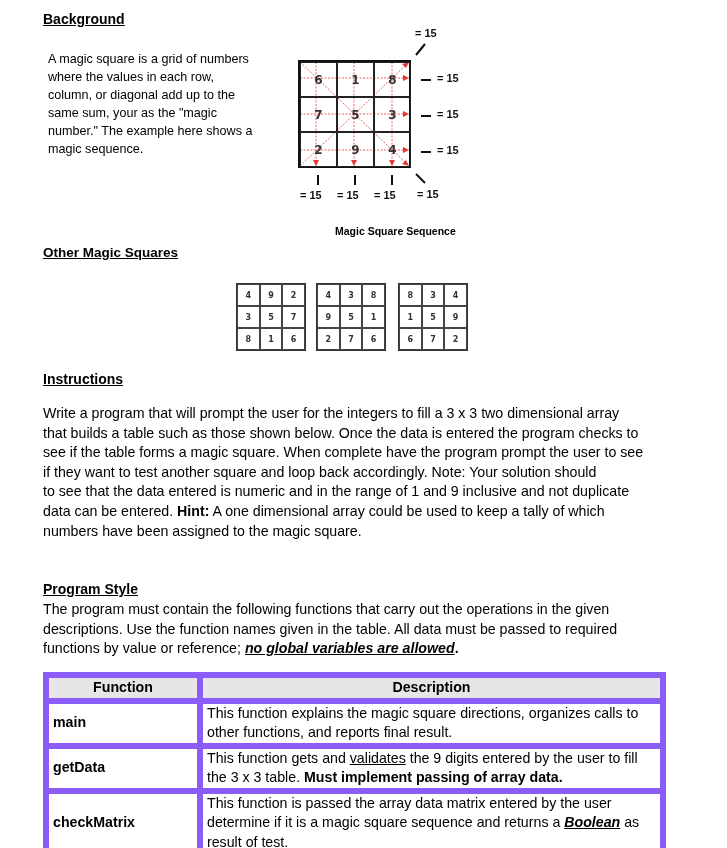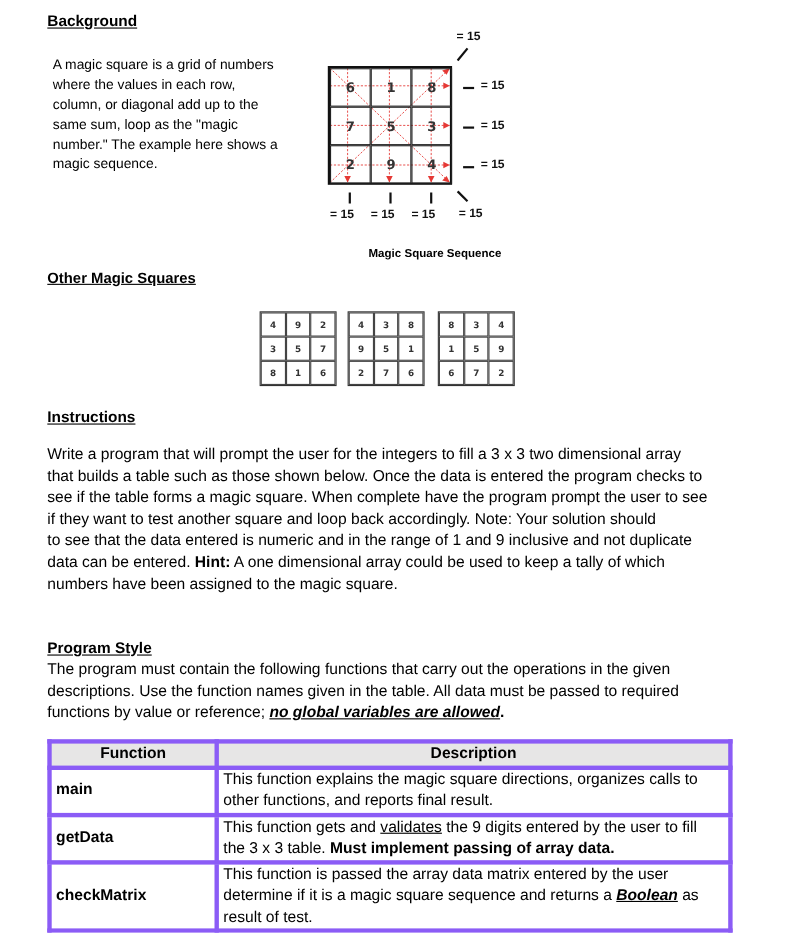--- a/index.html
+++ b/index.html
@@ -18,36 +18,36 @@
   .eq { position:absolute; font-weight:bold; font-size:11px; font-family:Liberation Sans, sans-serif; color:#111; white-space:nowrap; }
   .dash { position:absolute; height:2px; width:10px; background:#111; }
   .vbar { position:absolute; width:2px; height:10px; background:#111; }
   
   .sq { position:absolute; top:283px; width:70px; height:68px; border:1.5px solid #333; box-sizing:border-box;
         display:grid; grid-template-columns:repeat(3,1fr); grid-template-rows:repeat(3,1fr); }
   .sq-cell { border:1px solid #444; display:flex; align-items:center; justify-content:center;
              font-size:8px; font-weight:bold; color:#333; font-family:"DejaVu Sans", sans-serif; }
   
   table.ft { position:absolute; left:43px; top:672px; width:623px; border-collapse:collapse; font-size:14.2px; }
-  table.ft td, table.ft th { border:4px solid #8b5cf6; padding:0 4px; vertical-align:middle; line-height:19.5px;margin-left:44px; }
+  table.ft td, table.ft th { border:6px solid #8b5cf6; padding:0 4px; vertical-align:middle; line-height:19.5px;margin-left:44px; }
   table.ft th { background:#e7e6e6; font-weight:bold; text-align:center; height:18px; }
   table.ft td.fn { font-weight:bold; width:140px; }
   .u { text-decoration:underline; }
   .b { font-weight:bold; }
   .bu { font-weight:bold; text-decoration:underline;font-style:italic; }
 </style>
 </head>
 <body>
 
 <div class="abs h-u" style="left:43px;top:11px;">Background</div>
 <div class="abs bg-text" style="left:48px;top:50px;">
   <div>A magic square is a grid of numbers</div>
   <div>where the values in each row,</div>
   <div>column, or diagonal add up to the</div>
-  <div>same sum, loop as the "magic</div>
+  <div>same sum, your as the "magic</div>
   <div>number." The example here shows a</div>
   <div>magic sequence.</div>
 </div>
 
 <div>
   <svg class="abs" style="left:298px;top:60px;" width="113" height="108">
     <g stroke="#e53935" stroke-width="0.8" stroke-dasharray="2,1.5" fill="none">
       <line x1="2" y1="106" x2="111" y2="2"></line>
       <line x1="2" y1="2" x2="111" y2="106"></line>
       <line x1="2" y1="18" x2="111" y2="18"></line>

